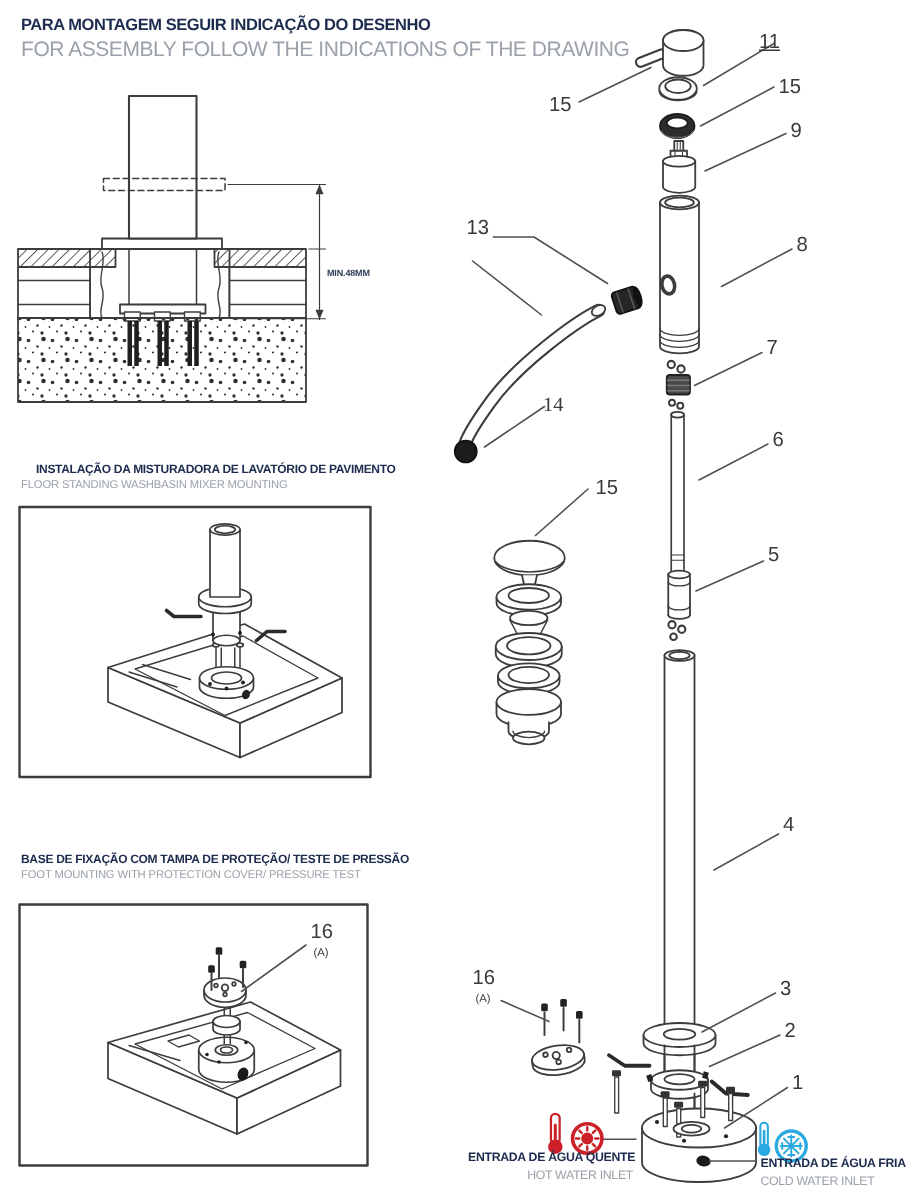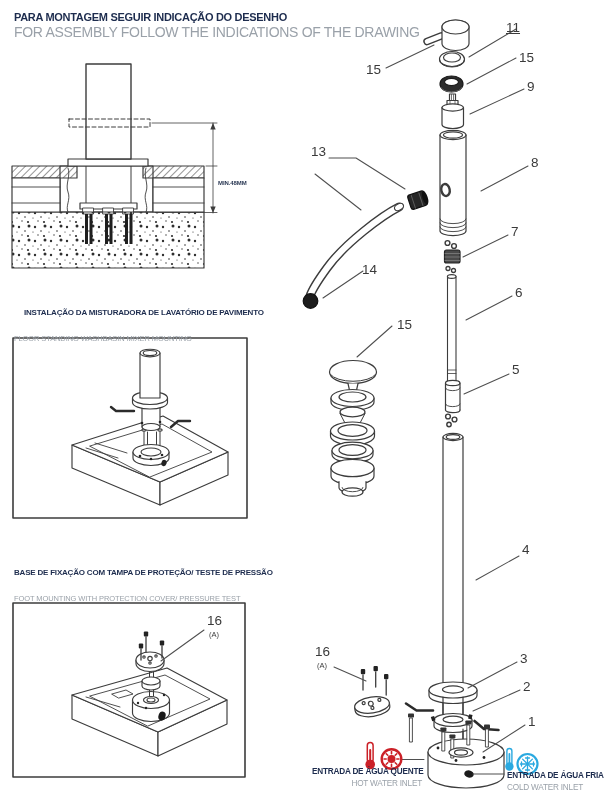--- a/index.html
+++ b/index.html
@@ -3,21 +3,21 @@
 <meta charset="utf-8">
 <style>
   html,body{margin:0;padding:0;background:#fff;}
   .page{position:relative;width:606px;height:800px;background:#fff;overflow:hidden;
         font-family:"Liberation Sans",sans-serif;}
   .art{position:absolute;left:0;top:0;}
   .txt{position:absolute;white-space:nowrap;}
   .title-pt{font-size:11px;font-weight:700;color:#1d2c4e;letter-spacing:-0.3px;}
   .title-en{font-size:14px;font-weight:400;color:#9aa1a9;letter-spacing:-0.3px;}
   .sec-pt{font-size:8px;font-weight:700;color:#1d2c4e;letter-spacing:-0.2px;}
-  .sec-en{font-size:7.5px;font-weight:400;color:#9aa1a9;letter-spacing:-0.1px;margin-top:16px;}
+  .sec-en{font-size:7.5px;font-weight:400;color:#9aa1a9;letter-spacing:-0.1px;}
   .pn{position:absolute;font-size:13.5px;line-height:14px;font-weight:500;color:#3a3a3a;white-space:nowrap;}
   .pn-sub{position:absolute;font-size:7.5px;font-weight:500;color:#3a3a3a;white-space:nowrap;}
   .dim{font-size:6px;font-weight:600;color:#2c3a55;letter-spacing:-0.1px;}
   .inlet-pt{font-size:8.2px;font-weight:700;color:#1d2c4e;letter-spacing:-0.2px;}
   .inlet-en{font-size:8.2px;font-weight:400;color:#9aa1a9;letter-spacing:-0.2px;}
   .hot-block{left:288px;width:110px;text-align:right;padding-left:24px;}
   .cold-block{left:507px;width:110px;text-align:left;}
 </style>
 </head>
 <body>
@@ -378,21 +378,21 @@
   <div class="txt sec-pt" style="left:14px;top:568px;">BASE DE FIXAÇÃO COM TAMPA DE PROTEÇÃO/ TESTE DE PRESSÃO</div>
   <div class="txt sec-en" style="left:14px;top:578px;text-align:right;">FOOT MOUNTING WITH PROTECTION COVER/ PRESSURE TEST</div>
 
   <div class="pn" style="left:506px;top:21px;text-decoration:underline;">11</div>
   <div class="pn" style="left:366px;top:63px;">15</div>
   <div class="pn" style="left:519px;top:51px;">15</div>
   <div class="pn" style="left:527px;top:80px;">9</div>
   <div class="pn" style="left:531px;top:156px;">8</div>
   <div class="pn" style="left:311px;top:145px;">13</div>
   <div class="pn" style="left:511px;top:225px;">7</div>
-  <div class="pn" style="left:362px;top:263px;">14</div>
+  <div class="pn" style="left:362px;top:263px;font-family:Liberation Serif, serif;">14</div>
   <div class="pn" style="left:515px;top:286px;">6</div>
   <div class="pn" style="left:397px;top:318px;">15</div>
   <div class="pn" style="left:512px;top:363px;">5</div>
   <div class="pn" style="left:522px;top:543px;">4</div>
   <div class="pn" style="left:520px;top:652px;">3</div>
   <div class="pn" style="left:523px;top:680px;">2</div>
   <div class="pn" style="left:528px;top:715px;">1</div>
 
   <div class="pn" style="left:315px;top:645px;">16</div>
   <div class="pn-sub" style="left:317px;top:661px;">(A)</div>

